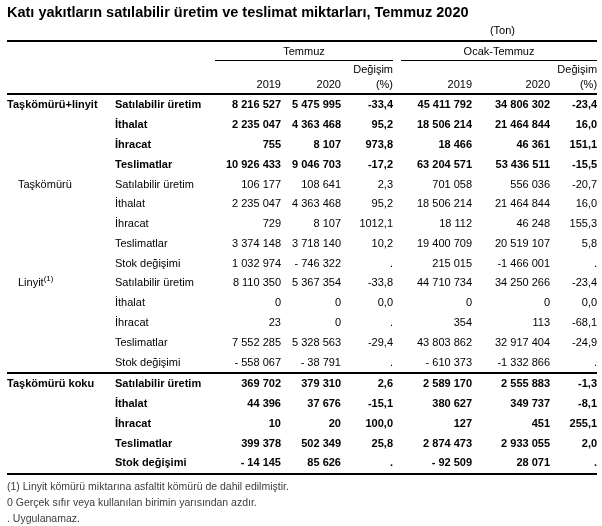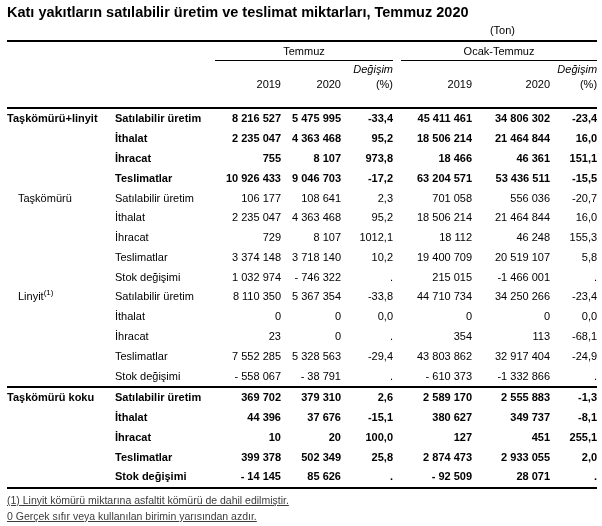--- a/index.html
+++ b/index.html
@@ -54,25 +54,24 @@
     padding: 0;
     line-height: 13px;
   }
   tr.group-row th.group {
     border-bottom: 1px solid #000;
     padding: 3px 0 2px 0;
   }
   tr.change-row td {
     text-align: right;
     padding: 2px 0 0 0;
-    font-style: italic;
   }
   tr.years-row td {
     text-align: right;
-    padding: 2px 0 16px 0;
+    padding: 2px 0 2px 0;
     border-bottom: 2px solid #000;
   }
   tr.years-row td.blank, tr.change-row td.blank { text-align: left; }
 
   tbody td {
     font-size: 11px;
     line-height: 13px;
     padding: 3.4px 0;
     white-space: nowrap;
     overflow: hidden;
@@ -89,21 +88,20 @@
     line-height: 0;
   }
   .footnotes {
     margin: 5px 0 0 7px;
     font-size: 10.5px;
     color: #3c3c3c;
   }
   .footnotes .fn {
     line-height: 13px;
     margin-bottom: 3px;
-    text-decoration: underline;
   }
 </style>
 </head>
 <body>
 
 <div class="page">
 
   <div class="title">Katı yakıtların satılabilir üretim ve teslimat miktarları, Temmuz 2020</div>
 
   <div class="unit-row">(Ton)</div>
@@ -146,21 +144,21 @@
       </tr>
     </thead>
     <tbody>
         <tr class="bold">
       <td class="cat">Taşkömürü+linyit</td>
       <td class="metric">Satılabilir üretim</td>
       <td class="num">8 216 527</td>
       <td class="num">5 475 995</td>
       <td class="num">-33,4</td>
       <td></td>
-      <td class="num">45 411 461</td>
+      <td class="num">45 411 792</td>
       <td class="num">34 806 302</td>
       <td class="num">-23,4</td>
     </tr>
         <tr class="bold">
       <td class="cat"></td>
       <td class="metric">İthalat</td>
       <td class="num">2 235 047</td>
       <td class="num">4 363 468</td>
       <td class="num">95,2</td>
       <td></td>

